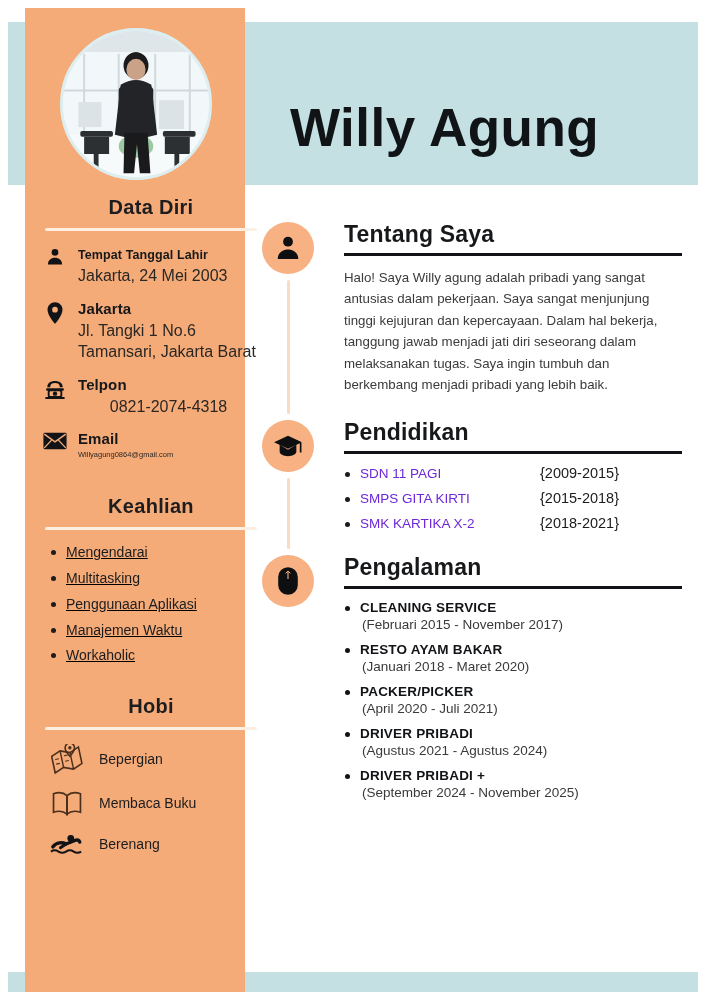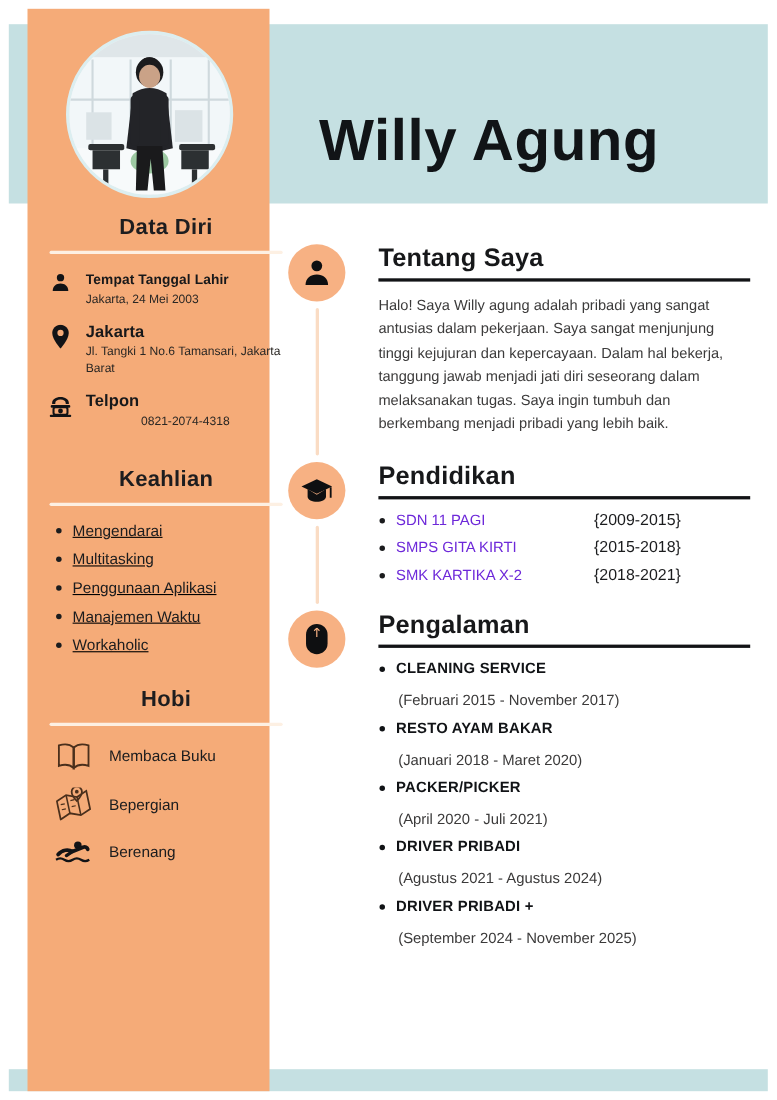--- a/index.html
+++ b/index.html
@@ -68,21 +68,21 @@
     padding-top:2px;
   }
   .c-ico svg{ display:block; }
   .c-body{ flex:1; min-width:0; }
   .c-title{
     font-size:15px; font-weight:700; color:#17181a;
     line-height:1.15; letter-spacing:.1px;
   }
   .c-title.sm{ font-size:12.5px;text-align:right; }
   .c-sub{
-    font-size:11px; color:#2a2724; line-height:1.35; margin-top:2px;
+    font-size:16px; color:#2a2724; line-height:1.35; margin-top:2px;
   }
   .c-sub.tiny{ font-size:7.5px; line-height:1.3; word-break:break-all; }
 
   .sk-list{ list-style:none; margin:5px 0 0 8px;text-decoration:underline; }
   .sk-list li{
     position:relative; padding-left:15px; margin-bottom:9px;
     font-size:14px; color:#1b1c1e; line-height:1.2;
   }
   .sk-list li:before{
     content:""; position:absolute; left:0; top:6px;
@@ -140,21 +140,21 @@
   .exp-item{ margin-bottom:10px; }
   .exp-role{
     position:relative; padding-left:16px;
     font-size:13.5px; font-weight:700; color:#111316; letter-spacing:.2px;
   }
   .exp-role:before{
     content:""; position:absolute; left:1px; top:6px;
     width:5px; height:5px; border-radius:50%; background:#111316;
   }
   .exp-date{
-    font-size:13.5px; color:#3b3a3a; padding-left:18px; margin-top:14px;
+    font-size:13.5px; color:#3b3a3a; padding-left:18px; margin-top:2px;
   }
 </style>
 </head>
 <body>
 
 <div class="band-top"></div>
 <div class="band-bottom"></div>
 <div class="sidebar-col"></div>
 
 <div class="photo">
@@ -237,48 +237,50 @@
         <circle cx="13" cy="18.5" r="2.6" fill="#121316"></circle>
         <rect x="1.5" y="22.5" width="23" height="2.4" rx="1" fill="#121316"></rect>
       </svg>
     </span>
     <span class="c-body">
       <span class="c-title">Telpon</span>
       <span class="c-sub" style="display:block;text-align:center;">0821-2074-4318</span>
     </span>
   </div>
 
+  <div class="contact-row">
+    <span class="c-ico">
+      <svg width="24" height="18" viewBox="0 0 28 20">
+          <rect x="0.5" y="0.5" width="27" height="19" rx="1.5" fill="#121316"></rect>
+          <path d="M1.5 2 L14 11 L26.5 2" fill="none" stroke="#f5ab78" stroke-width="1.8"></path>
+          <path d="M1.5 18 L10 9 M26.5 18 L18 9" fill="none" stroke="#f5ab78" stroke-width="1.6"></path>
+        </svg>
+    </span>
+    <span class="c-body">
+      <span class="c-title">Email</span>
+      <span class="c-sub tiny" style="display:block;">Willyagung0864@gmail.com</span>
+    </span>
+  </div>
 
   <div class="side-gap-lg"></div>
 
   <div class="side-head">Keahlian</div>
   <div class="side-rule"></div>
   <ul class="sk-list">
     <li>Mengendarai</li>
     <li>Multitasking</li>
     <li>Penggunaan Aplikasi</li>
     <li>Manajemen Waktu</li>
     <li>Workaholic</li>
   </ul>
 
   <div class="side-gap-lg"></div>
 
   <div class="side-head">Hobi</div>
   <div class="side-rule"></div>
-
-  <div class="hobby-row">
-    <span class="h-ico">
-      <svg width="32" height="26" viewBox="0 0 34 28">
-        <path d="M17 6C13 2.5 7 2.5 2.5 4v20C7 22.5 13 22.5 17 26z" fill="none" stroke="#4a2f1c" stroke-width="1.8"></path>
-        <path d="M17 6c4-3.5 10-3.5 14.5-2v20C27 22.5 21 22.5 17 26z" fill="none" stroke="#4a2f1c" stroke-width="1.8"></path>
-        <line x1="17" y1="6" x2="17" y2="26" stroke="#4a2f1c" stroke-width="1.8"></line>
-      </svg>
-    </span>
-    <span class="h-lab">Membaca Buku</span>
-  </div>
 
   <div class="hobby-row">
     <span class="h-ico">
       <svg width="32" height="30" viewBox="0 0 34 32">
         <g transform="rotate(-12 17 18)">
           <path d="M2 10 L12 6 L22 10 L32 6 V24 L22 28 L12 24 L2 28 Z" fill="none" stroke="#4a2f1c" stroke-width="1.7"></path>
           <line x1="12" y1="6" x2="12" y2="24" stroke="#4a2f1c" stroke-width="1.5"></line>
           <line x1="22" y1="10" x2="22" y2="28" stroke="#4a2f1c" stroke-width="1.5"></line>
           <path d="M5 14 h4 M5 19 h4 M15 12 h4 M15 18 h4" stroke="#4a2f1c" stroke-width="1.2"></path>
         </g>
@@ -286,20 +288,31 @@
           <path d="M6 0C3.2 0 1 2.2 1 5c0 3.8 5 9 5 9s5-5.2 5-9c0-2.8-2.2-5-5-5z" fill="none" stroke="#4a2f1c" stroke-width="1.7"></path>
           <circle cx="6" cy="5" r="1.8" fill="#4a2f1c"></circle>
         </g>
       </svg>
     </span>
     <span class="h-lab">Bepergian</span>
   </div>
 
   <div class="hobby-row">
     <span class="h-ico">
+      <svg width="32" height="26" viewBox="0 0 34 28">
+        <path d="M17 6C13 2.5 7 2.5 2.5 4v20C7 22.5 13 22.5 17 26z" fill="none" stroke="#4a2f1c" stroke-width="1.8"></path>
+        <path d="M17 6c4-3.5 10-3.5 14.5-2v20C27 22.5 21 22.5 17 26z" fill="none" stroke="#4a2f1c" stroke-width="1.8"></path>
+        <line x1="17" y1="6" x2="17" y2="26" stroke="#4a2f1c" stroke-width="1.8"></line>
+      </svg>
+    </span>
+    <span class="h-lab">Membaca Buku</span>
+  </div>
+
+  <div class="hobby-row">
+    <span class="h-ico">
       <svg width="34" height="24" viewBox="0 0 36 24">
         <circle cx="22" cy="6" r="3.6" fill="#121316"></circle>
         <path d="M3 15 C7 10 13 10 17 12 L27 8 C29 7.2 31 8 31.5 10" fill="none" stroke="#121316" stroke-width="3.6" stroke-linecap="round"></path>
         <path d="M17 12 L11 16" stroke="#121316" stroke-width="3.2" stroke-linecap="round"></path>
         <path d="M1 20 q4 -2.6 8 0 q4 2.6 8 0 q4 -2.6 8 0 q4 2.6 8 0" fill="none" stroke="#121316" stroke-width="2.1"></path>
       </svg>
     </span>
     <span class="h-lab">Berenang</span>
   </div>
 </div>

